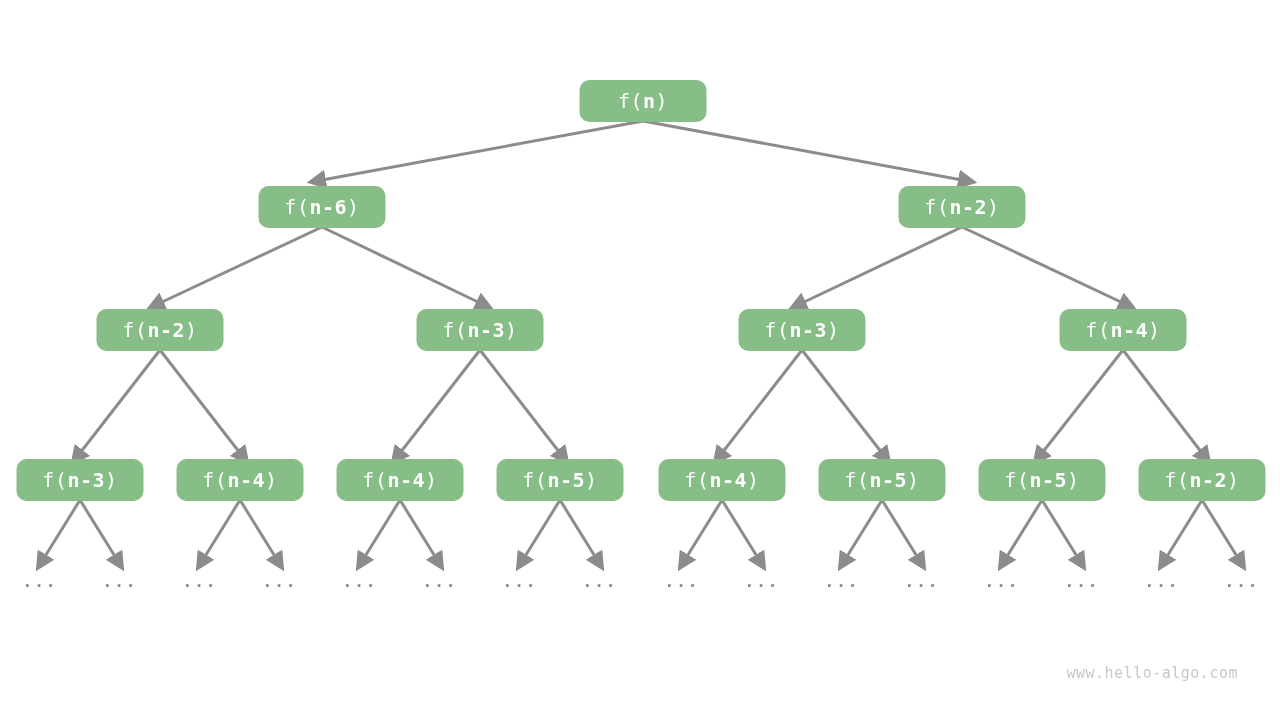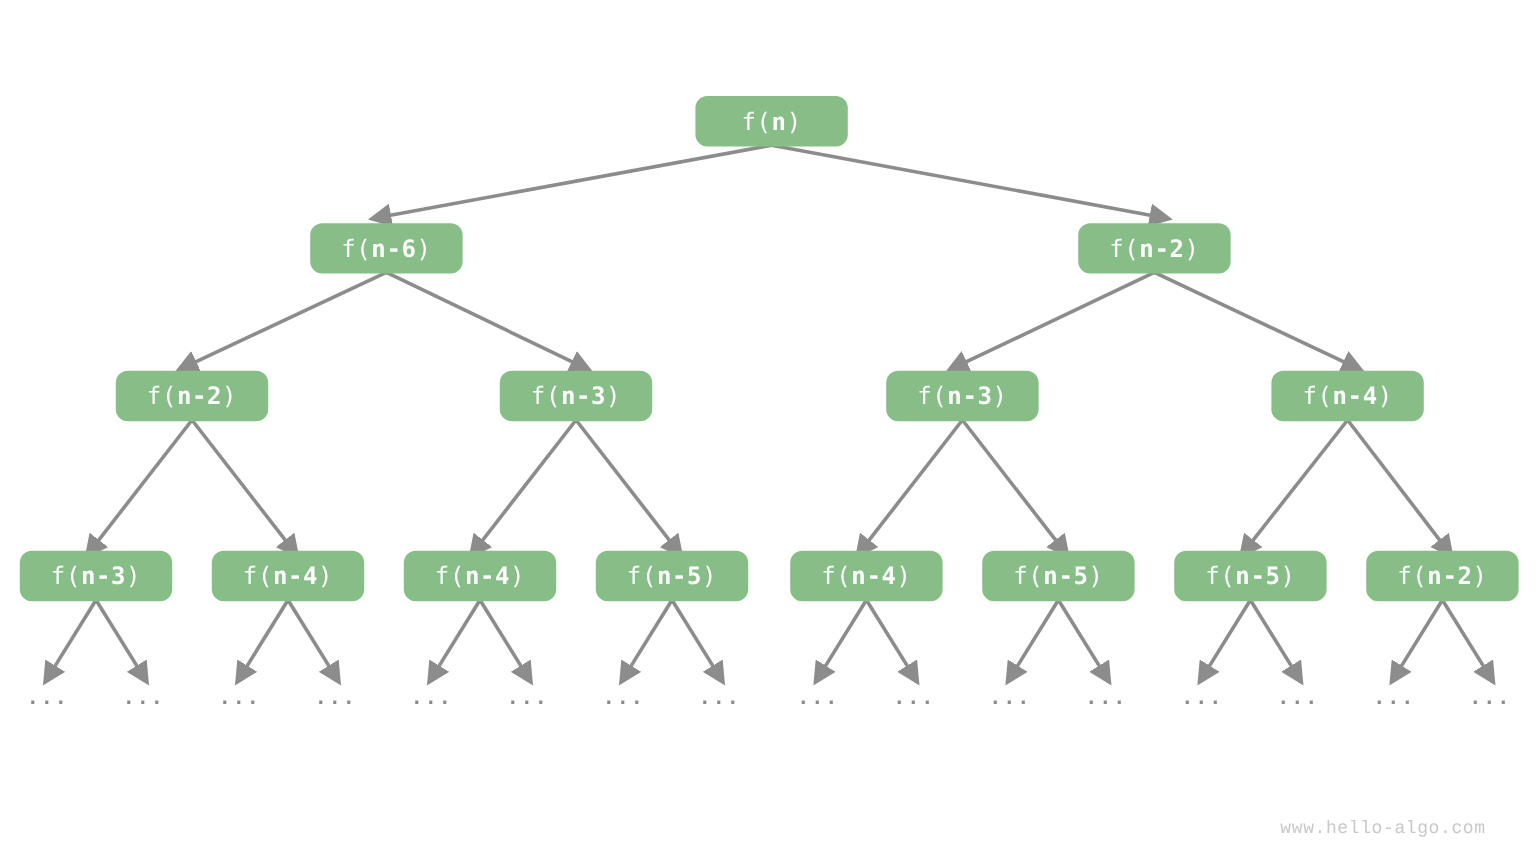--- a/index.html
+++ b/index.html
@@ -48,26 +48,25 @@
     font-size: 16px;
     font-weight: bold;
     letter-spacing: 2px;
     line-height: 6px;
     height: 8px;
     user-select: none;
   }
   .watermark {
     position: absolute;
     right: 42px;
-    top: 682px;
+    top: 664px;
     font-size: 15px;
     color: var(--wm-col, #c8c8c8);
     letter-spacing: 0.5px;
     user-select: none;
-    font-family: Liberation Mono, monospace;
   }
 </style>
 </head>
 <body>
 
 <div id="stage">
   <svg id="edge-layer" width="1280" height="720" viewBox="0 0 1280 720" xmlns="http://www.w3.org/2000/svg">
     <defs>
       <marker id="arrowhead" viewBox="0 0 10 10" refX="2" refY="5" markerWidth="6.5" markerHeight="6.5" orient="auto">
         <path id="arrowhead-path" d="M0,0 L10,5 L0,10 z" fill="#8c8c8c"></path>

